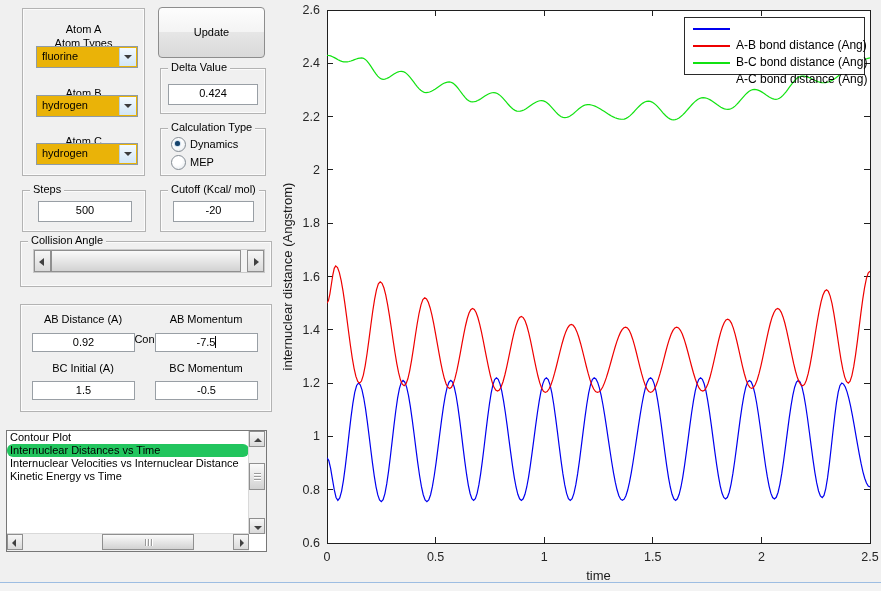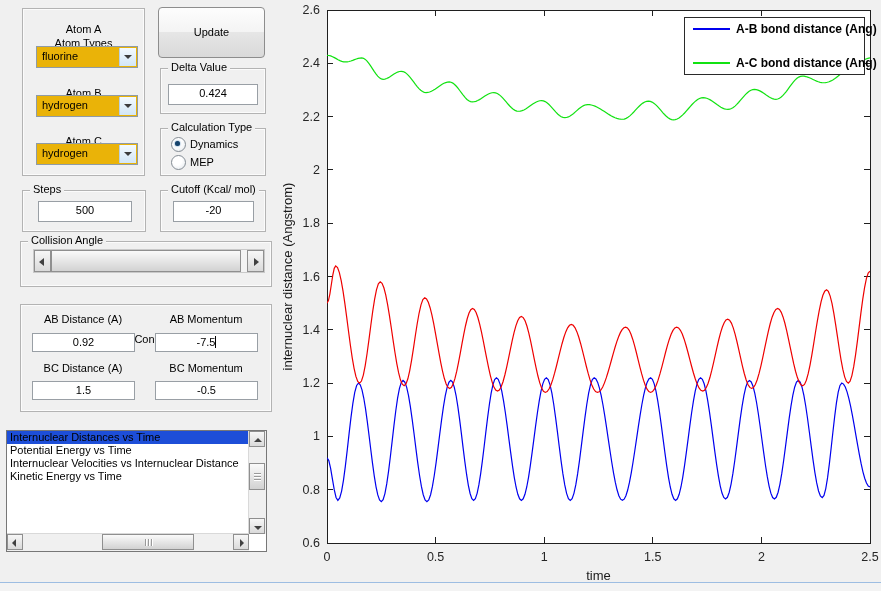--- a/index.html
+++ b/index.html
@@ -40,29 +40,29 @@
   .sbtn{position:absolute;background:linear-gradient(#f7f7f7,#dadada);border:1px solid #8f8f8f;box-sizing:border-box;}
   .tri{position:absolute;width:0;height:0;border:4px solid transparent;}
   .thumb{position:absolute;background:linear-gradient(#fafafa,#d2d2d2);border:1px solid #8f8f8f;box-sizing:border-box;}
   .grip-v{position:absolute;left:4px;width:7px;height:1px;background:#9a9a9a;box-shadow:0 1px 0 #fff;}
   .grip-h{position:absolute;top:4px;width:1px;height:7px;background:#9a9a9a;box-shadow:1px 0 0 #fff;}
   
   .listbox{position:absolute;left:6px;top:430px;width:261px;height:122px;
     background:#fff;border:1px solid #777;box-sizing:border-box;}
   .listbox .items{position:absolute;left:0;top:0;right:17px;bottom:17px;overflow:hidden;}
   .list-item{height:13px;line-height:13px;padding-left:3px;white-space:nowrap;}
-  .list-item.selected{background:#1d4ed8;}
+  .list-item.selected{background:#22c55e;border-radius:6px;}
   .vscroll{position:absolute;right:0;top:0;width:17px;bottom:17px;background:#f0f0f0;border-left:1px solid #d9d9d9;}
   .hscroll{position:absolute;left:0;bottom:0;right:17px;height:17px;background:#f0f0f0;border-top:1px solid #d9d9d9;}
   
   .legend{position:absolute;left:684px;top:17px;width:179px;height:56px;background:#fff;
     border:1px solid #2a2a2a;font-size:12px;}
   .legend-row{position:absolute;left:0;width:100%;height:18px;}
   .legend-line{position:absolute;left:8px;top:8px;width:37px;height:2px;}
-  .legend-text{position:absolute;left:51px;top:2px;white-space:nowrap;font-weight:bold;}
+  .legend-text{position:absolute;left:51px;top:18px;white-space:nowrap;}
   svg text{font-family:"Liberation Sans","DejaVu Sans",sans-serif;}
   .bottom-line{position:absolute;left:0;top:582px;width:881px;height:1px;background:#9dbde2;}
   .bottom-strip{position:absolute;left:0;top:583px;width:881px;height:8px;background:#f3f3f3;}
 </style>
 </head>
 <body>
 
 <svg id="plot-svg" class="abs" style="left:0;top:0" width="881" height="591">
     <rect x="327" y="10" width="543" height="533" fill="#ffffff" stroke="none"></rect>
     <defs>
@@ -127,20 +127,24 @@
     <path d="M327.00 457.72L328.81 460.58L330.62 468.38L332.43 479.04L334.24 489.70L336.05 497.50L337.86 500.36L339.74 497.99L341.61 491.05L343.49 480.12L345.36 466.09L347.24 450.07L349.11 433.39L350.99 417.37L352.87 403.34L354.74 392.41L356.62 385.47L358.49 383.10L360.25 384.82L362.00 389.89L363.76 398.01L365.51 408.71L367.27 421.37L369.02 435.25L370.77 449.54L372.53 463.42L374.28 476.08L376.04 486.78L377.79 494.90L379.55 499.97L381.30 501.69L383.11 499.63L384.92 493.57L386.73 483.93L388.54 471.38L390.35 456.76L392.16 441.06L393.97 425.37L395.78 410.75L397.59 398.19L399.40 388.56L401.21 382.50L403.02 380.44L404.86 382.20L406.70 387.38L408.53 395.68L410.37 406.62L412.21 419.56L414.05 433.76L415.88 448.37L417.72 462.56L419.56 475.50L421.40 486.45L423.24 494.75L425.07 499.93L426.91 501.69L428.75 499.93L430.59 494.75L432.43 486.45L434.26 475.50L436.10 462.56L437.94 448.37L439.78 433.76L441.61 419.56L443.45 406.62L445.29 395.68L447.13 387.38L448.97 382.20L450.80 380.44L452.56 382.18L454.31 387.30L456.07 395.51L457.82 406.33L459.58 419.13L461.33 433.17L463.08 447.63L464.84 461.66L466.59 474.46L468.35 485.28L470.10 493.49L471.86 498.62L473.61 500.36L475.36 498.58L477.12 493.34L478.87 484.94L480.63 473.88L482.38 460.80L484.14 446.45L485.89 431.68L487.64 417.33L489.40 404.25L491.15 393.19L492.91 384.79L494.66 379.55L496.42 377.77L498.20 379.31L499.98 383.84L501.77 391.14L503.55 400.85L505.34 412.47L507.12 425.43L508.90 439.06L510.69 452.70L512.47 465.66L514.26 477.28L516.04 486.99L517.83 494.29L519.61 498.82L521.39 500.36L523.18 498.82L524.96 494.29L526.75 486.99L528.53 477.28L530.31 465.66L532.10 452.70L533.88 439.06L535.67 425.43L537.45 412.47L539.24 400.85L541.02 391.14L542.80 383.84L544.59 379.31L546.37 377.77L548.21 379.55L550.05 384.79L551.89 393.19L553.72 404.25L555.56 417.33L557.40 431.68L559.24 446.45L561.07 460.80L562.91 473.88L564.75 484.94L566.59 493.34L568.43 498.58L570.26 500.36L572.10 498.58L573.94 493.34L575.78 484.94L577.62 473.88L579.45 460.80L581.29 446.45L583.13 431.68L584.97 417.33L586.80 404.25L588.64 393.19L590.48 384.79L592.32 379.55L594.16 377.77L595.92 378.95L597.69 382.44L599.45 388.10L601.21 395.72L602.98 405.01L604.74 415.61L606.51 427.11L608.27 439.06L610.04 451.02L611.80 462.52L613.57 473.12L615.33 482.41L617.10 490.03L618.86 495.69L620.63 499.18L622.39 500.36L624.16 499.18L625.92 495.69L627.69 490.03L629.45 482.41L631.22 473.12L632.98 462.52L634.75 451.02L636.51 439.06L638.27 427.11L640.04 415.61L641.80 405.01L643.57 395.72L645.33 388.10L647.10 382.44L648.86 378.95L650.63 377.77L652.41 379.31L654.20 383.84L655.98 391.14L657.76 400.85L659.55 412.47L661.33 425.43L663.12 439.06L664.90 452.70L666.69 465.66L668.47 477.28L670.25 486.99L672.04 494.29L673.82 498.82L675.61 500.36L677.39 498.82L679.17 494.29L680.96 486.99L682.74 477.28L684.53 465.66L686.31 452.70L688.10 439.06L689.88 425.43L691.66 412.47L693.45 400.85L695.23 391.14L697.02 383.84L698.80 379.31L700.58 377.77L702.37 379.29L704.15 383.77L705.94 391.00L707.72 400.60L709.50 412.09L711.29 424.91L713.07 438.40L714.86 451.89L716.64 464.70L718.43 476.20L720.21 485.80L721.99 493.02L723.78 497.51L725.56 499.03L727.40 497.30L729.24 492.24L731.08 484.12L732.91 473.42L734.75 460.76L736.59 446.88L738.43 432.58L740.26 418.70L742.10 406.05L743.94 395.35L745.78 387.23L747.62 382.16L749.45 380.44L751.24 381.92L753.02 386.31L754.81 393.37L756.59 402.76L758.37 414.00L760.16 426.54L761.94 439.73L763.73 452.93L765.51 465.46L767.30 476.70L769.08 486.09L770.86 493.16L772.65 497.54L774.43 499.03L776.27 497.30L778.11 492.24L779.95 484.12L781.78 473.42L783.62 460.76L785.46 446.88L787.30 432.58L789.13 418.70L790.97 406.05L792.81 395.35L794.65 387.23L796.49 382.16L798.32 380.44L800.16 382.14L802.00 387.15L803.84 395.18L805.68 405.76L807.51 418.27L809.35 432.00L811.19 446.13L813.03 459.86L814.86 472.37L816.70 482.95L818.54 490.98L820.38 495.99L822.22 497.69L823.99 495.37L825.77 488.60L827.55 477.92L829.32 464.20L831.10 448.55L832.88 432.24L834.66 416.60L836.43 402.88L838.21 392.20L839.99 385.42L841.76 383.10L843.53 384.10L845.29 387.06L847.06 391.86L848.82 398.32L850.59 406.20L852.35 415.18L854.12 424.93L855.88 435.07L857.65 445.21L859.41 454.95L861.18 463.94L862.94 471.81L864.71 478.28L866.47 483.08L868.24 486.04L870.00 487.03" fill="none" stroke="#0000ee" stroke-width="1.2" clip-path="url(#plotclip)"></path>
     <path d="M327.00 303.15L328.45 300.65L329.90 293.82L331.34 284.50L332.79 275.17L334.24 268.34L335.69 265.84L337.53 267.54L339.36 272.56L341.20 280.58L343.04 291.16L344.88 303.68L346.72 317.40L348.55 331.54L350.39 345.26L352.23 357.78L354.07 368.36L355.90 376.38L357.74 381.40L359.58 383.10L361.46 381.05L363.33 375.06L365.21 365.62L367.08 353.50L368.96 339.67L370.83 325.26L372.71 311.43L374.59 299.31L376.46 289.87L378.34 283.88L380.21 281.83L382.05 283.34L383.89 287.78L385.73 294.90L387.57 304.28L389.40 315.37L391.24 327.53L393.08 340.06L394.92 352.23L396.75 363.32L398.59 372.70L400.43 379.81L402.27 384.25L404.11 385.76L405.98 383.98L407.86 378.78L409.73 370.59L411.61 360.06L413.49 348.05L415.36 335.53L417.24 323.53L419.11 313.00L420.99 304.80L422.86 299.60L424.74 297.82L426.52 298.96L428.31 302.31L430.09 307.70L431.88 314.88L433.66 323.47L435.44 333.04L437.23 343.13L439.01 353.21L440.80 362.78L442.58 371.37L444.37 378.55L446.15 383.94L447.93 387.29L449.72 388.43L451.47 387.27L453.23 383.85L454.98 378.38L456.74 371.16L458.49 362.63L460.24 353.27L462.00 343.64L463.75 334.28L465.51 325.75L467.26 318.53L469.02 313.06L470.77 309.64L472.52 308.48L474.31 309.52L476.09 312.57L477.88 317.49L479.66 324.03L481.44 331.86L483.23 340.60L485.01 349.79L486.80 358.98L488.58 367.71L490.37 375.54L492.15 382.08L493.93 387.00L495.72 390.06L497.50 391.10L499.34 390.01L501.18 386.82L503.02 381.71L504.85 374.98L506.69 367.02L508.53 358.28L510.37 349.29L512.20 340.55L514.04 332.59L515.88 325.86L517.72 320.75L519.56 317.56L521.39 316.48L523.23 317.58L525.07 320.82L526.91 326.03L528.75 332.88L530.58 340.98L532.42 349.87L534.26 359.03L536.10 367.92L537.93 376.02L539.77 382.88L541.61 388.08L543.45 391.32L545.29 392.43L547.15 391.58L549.01 389.06L550.87 385.01L552.73 379.63L554.59 373.19L556.46 366.01L558.32 358.45L560.18 350.89L562.04 343.71L563.90 337.26L565.76 331.88L567.63 327.83L569.49 325.32L571.35 324.47L573.21 325.32L575.07 327.83L576.94 331.88L578.80 337.26L580.66 343.71L582.52 350.89L584.38 358.45L586.24 366.01L588.11 373.19L589.97 379.63L591.83 385.01L593.69 389.06L595.55 391.58L597.41 392.43L599.18 391.80L600.94 389.94L602.71 386.93L604.47 382.87L606.24 377.92L608.00 372.27L609.77 366.15L611.53 359.78L613.30 353.41L615.06 347.29L616.83 341.64L618.59 336.70L620.36 332.64L622.12 329.62L623.89 327.76L625.65 327.13L627.43 327.95L629.22 330.37L631.00 334.26L632.79 339.43L634.57 345.62L636.35 352.52L638.14 359.78L639.92 367.05L641.71 373.95L643.49 380.14L645.28 385.31L647.06 389.19L648.84 391.61L650.63 392.43L652.49 391.61L654.35 389.19L656.21 385.31L658.07 380.14L659.94 373.95L661.80 367.05L663.66 359.78L665.52 352.52L667.38 345.62L669.25 339.43L671.11 334.26L672.97 330.37L674.83 327.95L676.69 327.13L678.55 327.94L680.42 330.30L682.28 334.11L684.14 339.18L686.00 345.24L687.86 352.00L689.72 359.12L691.59 366.23L693.45 372.99L695.31 379.05L697.17 384.12L699.03 387.93L700.89 390.29L702.76 391.10L704.54 390.19L706.32 387.53L708.11 383.25L709.89 377.55L711.68 370.73L713.46 363.12L715.25 355.12L717.03 347.11L718.81 339.51L720.60 332.69L722.38 326.99L724.17 322.70L725.95 320.04L727.73 319.14L729.57 320.15L731.41 323.11L733.25 327.85L735.09 334.10L736.92 341.50L738.76 349.61L740.60 357.96L742.44 366.07L744.27 373.47L746.11 379.72L747.95 384.46L749.79 387.42L751.63 388.43L753.49 387.43L755.35 384.47L757.21 379.71L759.07 373.38L760.93 365.80L762.80 357.35L764.66 348.46L766.52 339.56L768.38 331.11L770.24 323.53L772.10 317.20L773.97 312.44L775.83 309.48L777.69 308.48L779.47 309.45L781.26 312.31L783.04 316.91L784.83 323.03L786.61 330.36L788.39 338.52L790.18 347.12L791.96 355.72L793.75 363.89L795.53 371.22L797.32 377.33L799.10 381.94L800.88 384.80L802.67 385.76L804.51 384.37L806.34 380.27L808.18 373.70L810.02 365.05L811.86 354.81L813.70 343.58L815.53 332.01L817.37 320.78L819.21 310.54L821.05 301.89L822.88 295.32L824.72 291.22L826.56 289.82L828.37 291.41L830.18 296.07L831.99 303.48L833.80 313.14L835.61 324.39L837.42 336.46L839.23 348.53L841.04 359.78L842.85 369.44L844.66 376.85L846.47 381.51L848.28 383.10L850.09 381.19L851.90 375.60L853.71 366.71L855.52 355.12L857.33 341.62L859.14 327.13L860.95 312.65L862.76 299.15L864.57 287.56L866.38 278.67L868.19 273.08L870.00 271.17" fill="none" stroke="#ee0000" stroke-width="1.2" clip-path="url(#plotclip)"></path>
     <path d="M327.00 55.31L328.85 55.47L330.69 55.94L332.54 56.68L334.38 57.61L336.23 58.64L338.08 59.67L339.92 60.59L341.77 61.33L343.62 61.80L345.46 61.97L347.27 61.85L349.08 61.50L350.89 60.97L352.70 60.32L354.51 59.62L356.32 58.97L358.13 58.44L359.94 58.09L361.75 57.97L363.53 58.33L365.30 59.40L367.07 61.09L368.85 63.30L370.62 65.87L372.39 68.63L374.17 71.39L375.94 73.96L377.72 76.17L379.49 77.86L381.26 78.93L383.04 79.29L384.86 79.09L386.69 78.53L388.51 77.64L390.34 76.53L392.16 75.29L393.98 74.06L395.81 72.94L397.63 72.06L399.46 71.49L401.28 71.30L403.05 71.56L404.82 72.35L406.59 73.62L408.36 75.31L410.13 77.33L411.89 79.58L413.66 81.95L415.43 84.33L417.20 86.58L418.97 88.60L420.74 90.29L422.51 91.56L424.27 92.35L426.04 92.62L427.83 92.46L429.62 92.00L431.41 91.27L433.19 90.31L434.98 89.18L436.77 87.93L438.56 86.64L440.34 85.39L442.13 84.26L443.92 83.30L445.71 82.57L447.50 82.11L449.28 81.95L451.05 82.25L452.83 83.10L454.60 84.47L456.37 86.27L458.14 88.40L459.91 90.74L461.68 93.15L463.45 95.49L465.22 97.63L466.99 99.43L468.76 100.80L470.54 101.65L472.31 101.94L474.10 101.78L475.89 101.32L477.68 100.58L479.47 99.61L481.27 98.49L483.06 97.28L484.85 96.07L486.64 94.95L488.43 93.98L490.23 93.24L492.02 92.77L493.81 92.62L495.58 92.85L497.35 93.54L499.12 94.65L500.88 96.13L502.65 97.90L504.42 99.87L506.19 101.94L507.96 104.02L509.73 105.99L511.50 107.76L513.26 109.24L515.03 110.35L516.80 111.04L518.57 111.27L520.34 111.12L522.11 110.66L523.88 109.93L525.65 108.97L527.43 107.83L529.20 106.58L530.97 105.30L532.74 104.05L534.51 102.91L536.28 101.95L538.05 101.22L539.82 100.76L541.59 100.61L543.38 100.86L545.17 101.59L546.96 102.75L548.74 104.29L550.53 106.11L552.32 108.11L554.11 110.17L555.90 112.16L557.68 113.98L559.47 115.52L561.26 116.69L563.05 117.42L564.83 117.67L566.59 117.48L568.34 116.92L570.10 116.02L571.85 114.85L573.61 113.45L575.36 111.92L577.11 110.35L578.87 108.82L580.62 107.43L582.38 106.25L584.13 105.36L585.89 104.80L587.64 104.61L589.47 104.71L591.30 105.00L593.13 105.49L594.96 106.15L596.79 106.97L598.61 107.93L600.44 108.99L602.27 110.14L604.10 111.33L605.93 112.54L607.76 113.74L609.59 114.88L611.42 115.94L613.25 116.90L615.08 117.72L616.90 118.38L618.73 118.87L620.56 119.17L622.39 119.27L624.25 119.04L626.12 118.37L627.98 117.29L629.84 115.85L631.70 114.14L633.56 112.22L635.42 110.20L637.29 108.19L639.15 106.27L641.01 104.55L642.87 103.12L644.73 102.04L646.59 101.37L648.46 101.14L650.24 101.38L652.02 102.07L653.81 103.18L655.59 104.65L657.38 106.42L659.16 108.39L660.94 110.47L662.73 112.55L664.51 114.52L666.30 116.29L668.08 117.76L669.87 118.87L671.65 119.56L673.43 119.80L675.29 119.59L677.15 118.96L679.01 117.93L680.87 116.56L682.73 114.88L684.59 112.97L686.45 110.90L688.31 108.74L690.17 106.58L692.03 104.51L693.89 102.59L695.75 100.92L697.61 99.54L699.47 98.52L701.33 97.89L703.19 97.68L704.96 97.83L706.73 98.26L708.50 98.96L710.26 99.89L712.03 101.00L713.80 102.24L715.57 103.54L717.34 104.85L719.11 106.09L720.88 107.20L722.65 108.13L724.41 108.82L726.18 109.26L727.95 109.40L729.72 109.19L731.48 108.54L733.25 107.50L735.02 106.10L736.78 104.41L738.55 102.50L740.32 100.46L742.08 98.37L743.85 96.32L745.62 94.41L747.38 92.72L749.15 91.33L750.92 90.28L752.68 89.64L754.45 89.42L756.24 89.58L758.03 90.08L759.83 90.86L761.62 91.88L763.41 93.07L765.20 94.35L766.99 95.62L768.78 96.81L770.58 97.83L772.37 98.62L774.16 99.11L775.95 99.28L777.70 99.02L779.46 98.28L781.21 97.06L782.96 95.44L784.71 93.48L786.46 91.27L788.22 88.90L789.97 86.47L791.72 84.10L793.47 81.89L795.23 79.93L796.98 78.31L798.73 77.09L800.48 76.35L802.23 76.09L804.03 76.21L805.82 76.54L807.61 77.07L809.40 77.76L811.19 78.56L812.98 79.42L814.78 80.29L816.57 81.09L818.36 81.78L820.15 82.31L821.94 82.64L823.74 82.75L825.54 82.64L827.35 82.28L829.16 81.71L830.96 80.91L832.77 79.92L834.58 78.75L836.38 77.43L838.19 75.98L840.00 74.43L841.80 72.81L843.61 71.16L845.42 69.51L847.22 67.90L849.03 66.35L850.84 64.89L852.64 63.57L854.45 62.40L856.26 61.41L858.06 60.62L859.87 60.04L861.68 59.69L863.48 59.57L864.57 59.46L865.66 59.17L866.74 58.77L867.83 58.37L868.91 58.08L870.00 57.97" fill="none" stroke="#11e211" stroke-width="1.2" clip-path="url(#plotclip)"></path>
   </svg>
 
 <div class="legend">
   <div class="legend-row" style="top:2px">
     <div class="legend-line" style="background: rgb(0, 0, 238);"></div>
     <div class="legend-text">A-B bond distance (Ang)</div>
   </div>
+  <div class="legend-row" style="top:19px">
+    <div class="legend-line" style="background: rgb(238, 0, 0);"></div>
+    <div class="legend-text">B-C bond distance (Ang)</div>
+  </div>
   <div class="legend-row" style="top:36px">
     <div class="legend-line" style="background: rgb(17, 226, 17);"></div>
     <div class="legend-text">A-C bond distance (Ang)</div>
   </div>
 </div>
 
 <div class="panel" style="left:22px;top:8px;width:121px;height:166px">
   <div class="panel-title centered">Atom Types</div>
   <div class="ctl-label" style="left:0;width:100%;top:14px">Atom A</div>
   <div class="combo" style="left:13px;top:37px;width:100px;height:20px">
@@ -200,30 +204,30 @@
     </span>
   </div>
 </div>
 
 <div class="panel" style="left:20px;top:304px;width:250px;height:106px">
   <div class="panel-title centered">Initial Conditions</div>
   <div class="ctl-label" style="left:11px;top:8px;width:102px">AB Distance (A)</div>
   <div class="ctl-label" style="left:134px;top:8px;width:102px">AB Momentum</div>
   <div class="edit" style="left:11px;top:28px;width:101px;height:17px;line-height:16px">0.92</div>
   <div class="edit" style="left:134px;top:28px;width:101px;height:17px;line-height:16px"><span>-7.5</span><span class="caret"></span></div>
-  <div class="ctl-label" style="left:11px;top:57px;width:102px">BC Distance (A)</div>
+  <div class="ctl-label" style="left:11px;top:57px;width:102px">BC Initial (A)</div>
   <div class="ctl-label" style="left:134px;top:57px;width:102px">BC Momentum</div>
   <div class="edit" style="left:11px;top:76px;width:101px;height:17px;line-height:16px">1.5</div>
   <div class="edit" style="left:134px;top:76px;width:101px;height:17px;line-height:16px">-0.5</div>
 </div>
 
 <div class="listbox">
   <div class="items">
+      <div class="list-item">Contour Plot</div>
       <div class="list-item selected">Internuclear Distances vs Time</div>
-      <div class="list-item">Potential Energy vs Time</div>
       <div class="list-item">Internuclear Velocities vs Internuclear Distance</div>
       <div class="list-item">Kinetic Energy vs Time</div>
     </div>
   <div class="vscroll">
     <span class="sbtn" style="left:0;top:0;width:16px;height:16px">
       <span class="tri" style="left:4px;top:6px;border-bottom:4px solid #404040;border-top:none"></span>
     </span>
     <span class="thumb" style="left:0;top:32px;width:16px;height:27px">
       <span class="grip-v" style="top:9px"></span>
         <span class="grip-v" style="top:12px"></span>

